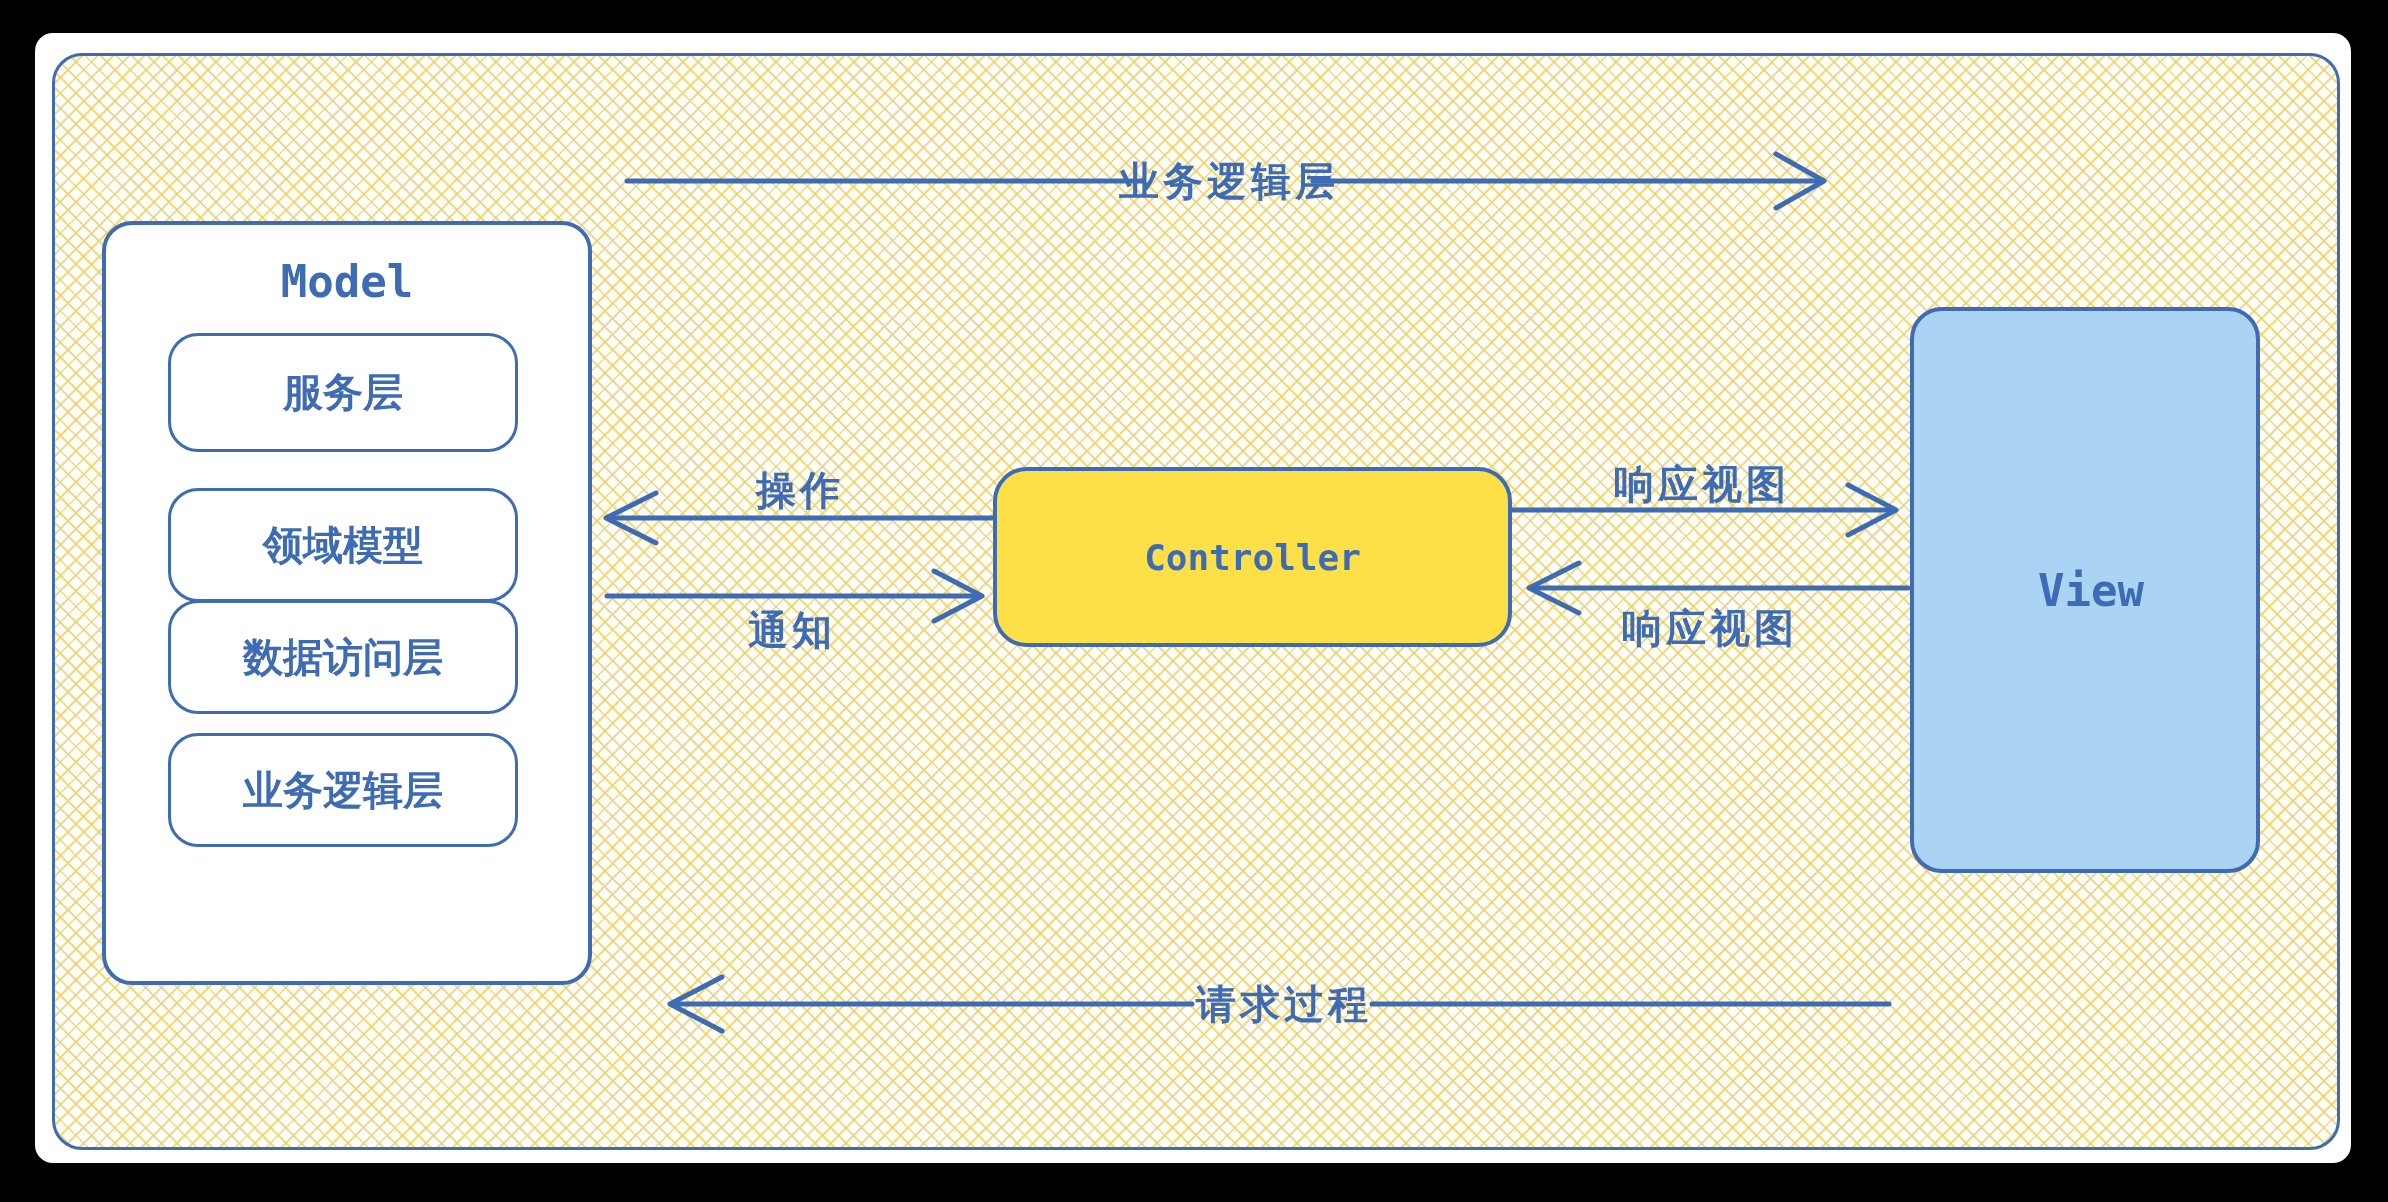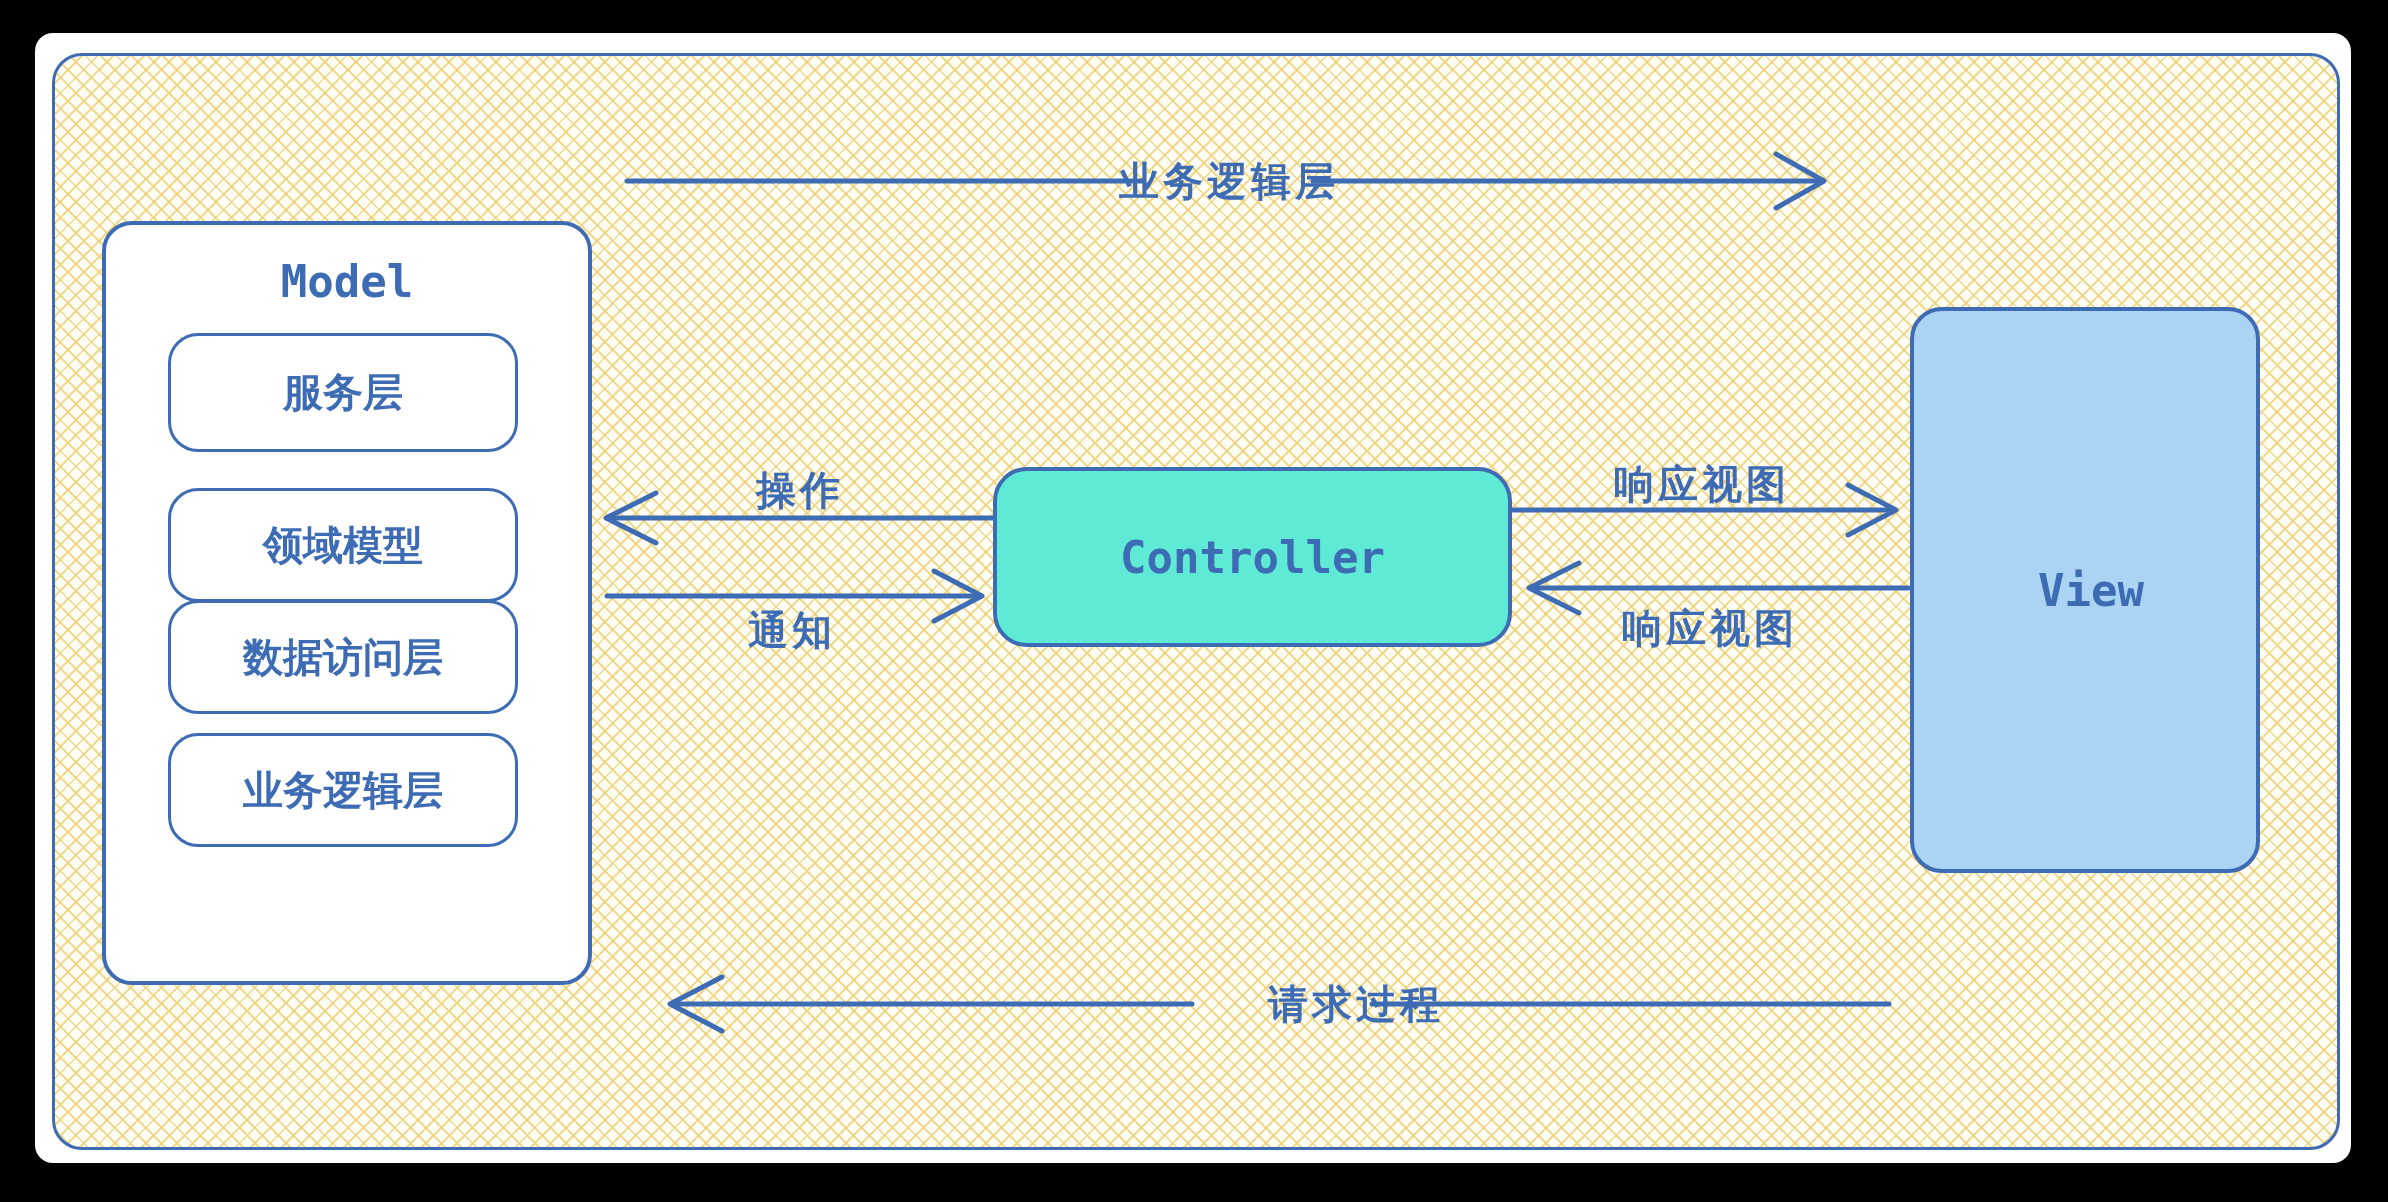--- a/index.html
+++ b/index.html
@@ -43,23 +43,23 @@
     left:168px;width:350px;height:114px;
     border-radius:30px;border-width:3.5px;background:#ffffff;
     font-size:40px;font-weight:600;color:#3d6cb4;
   }
   .layer-1{top:333px;height:119px;}
   .layer-2{top:488px;}
   .layer-3{top:600px;}
   .layer-4{top:733px;}
   .controller-box{
     left:993px;top:467px;width:519px;height:180px;
-    border-radius:34px;background:#5eead4;
+    border-radius:34px;background:#fde047;
     font-family:"DejaVu Sans Mono","Liberation Mono",monospace;
-    font-size:44px;font-weight:bold;color:#3d6cb4;
+    font-size:36px;font-weight:bold;color:#3d6cb4;
   }
   .view-box{
     left:1910px;top:307px;width:350px;height:566px;
     border-radius:32px;background:#abd4f4;
     font-family:"DejaVu Sans Mono","Liberation Mono",monospace;
     font-size:44px;font-weight:bold;color:#3d6cb4;padding-left:12px;
   }
   .arrows{
     position:absolute;left:0;top:0;width:2388px;height:1202px;
     pointer-events:none;
@@ -67,21 +67,21 @@
   .arrows path{
     fill:none;stroke:#3d6cb4;stroke-width:5px;
     stroke-linecap:round;stroke-linejoin:round;
   }
   .flow-label{
     position:absolute;transform:translate(-50%,-50%);
     font-size:40px;font-weight:600;letter-spacing:4px;
     color:#3d6cb4;white-space:nowrap;line-height:1.2;
   }
   .lbl-response-process{left:1229px;top:181px;}
-  .lbl-request-process{left:1356px;top:1004px;}
+  .lbl-request-process{left:1284px;top:1004px;}
   .lbl-action{left:800px;top:490px;}
   .lbl-notify{left:792px;top:630px;text-align:center;}
   .lbl-response-view{left:1702px;top:484px;}
   .lbl-user-behavior{left:1710px;top:628px;}
 </style>
 </head>
 <body>
 
 <div class="page">
 

